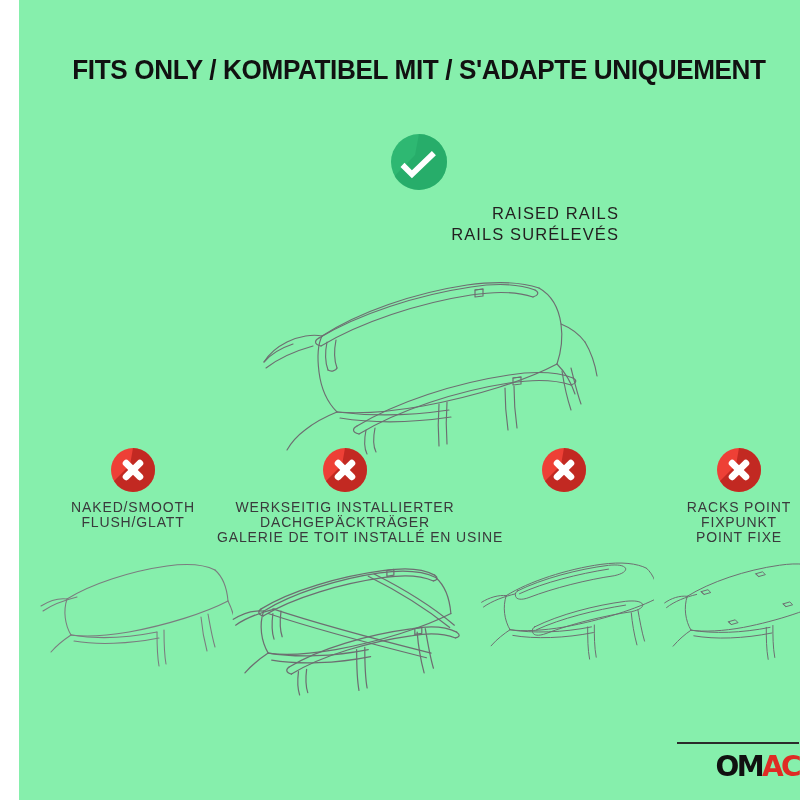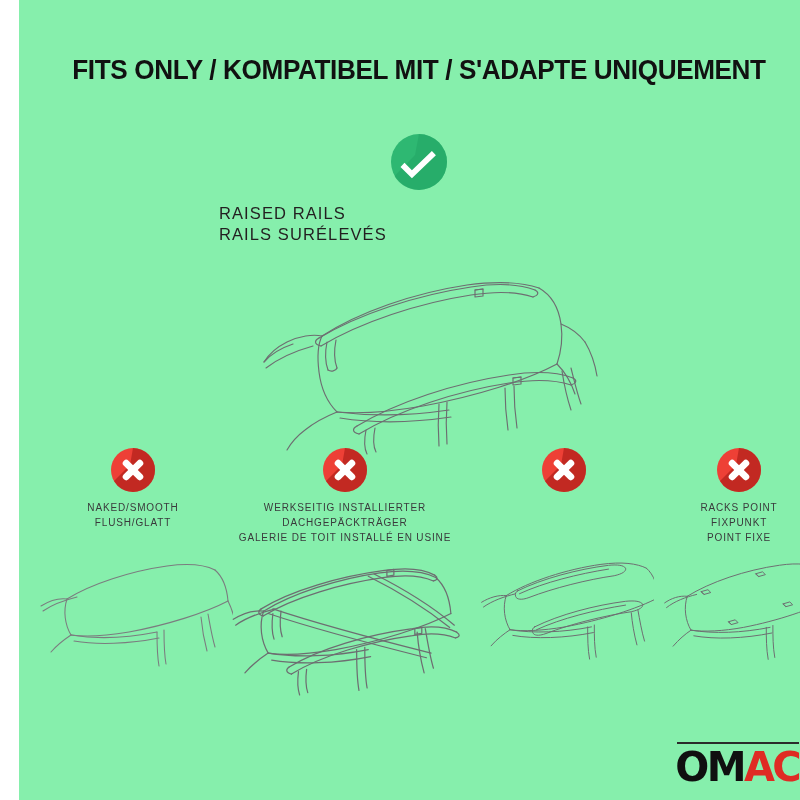--- a/index.html
+++ b/index.html
@@ -39,21 +39,21 @@
     transform: scaleX(0.95);
     transform-origin: center center;
   }
 
   
   .primary {
     position: absolute;
     left: 200px;
     top: 134px;
     width: 400px;
-    text-align: left;
+    text-align: right;
   }
   .badge {
     position: relative;
     width: 56px;
     height: 56px;
     margin: 0 auto;
   }
   .badge svg { display: block; width: 56px; height: 56px; }
 
   .primary-labels {
@@ -92,21 +92,21 @@
   .cell-badge {
     position: relative;
     width: 44px;
     height: 44px;
     margin: 0 auto;
   }
   .cell-badge svg { display: block; width: 44px; height: 44px; }
   .cell-labels {
     margin-top: 8px;
     color: #3a3a3c;
-    font-size: 10px;
+    font-size: 14px;
     line-height: 15px;
     letter-spacing: 0.85px;
     font-weight: 400;
   }
   .cell-labels div { white-space: nowrap; }
   .cell-art {
     position: absolute;
     left: 0;
     width: 100%;
   }
@@ -131,21 +131,21 @@
   }
   .logo-bar {
     height: 2px;
     background: #2b2b2b;
     width: 122px;
     margin: 0 0 3px auto;
   }
   .logo-word {
     font-family: "DejaVu Sans", sans-serif;
     font-weight: 700;
-    font-size: 40px;
+    font-size: 28px;
     letter-spacing: -2.6px;
     line-height: 40px;
     white-space: nowrap;
   }
   .logo-om { color: #101010; }
   .logo-ac { color: #df2b24; }
 </style>
 </head>
 <body>
 

